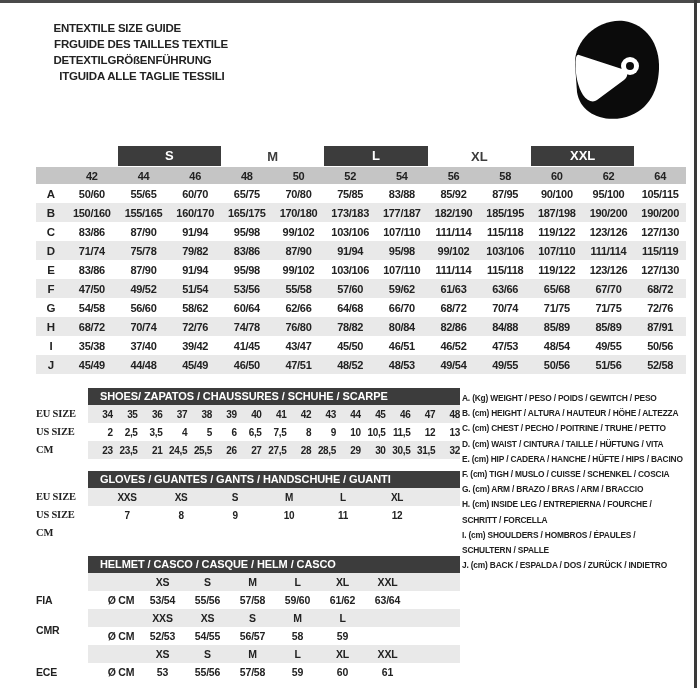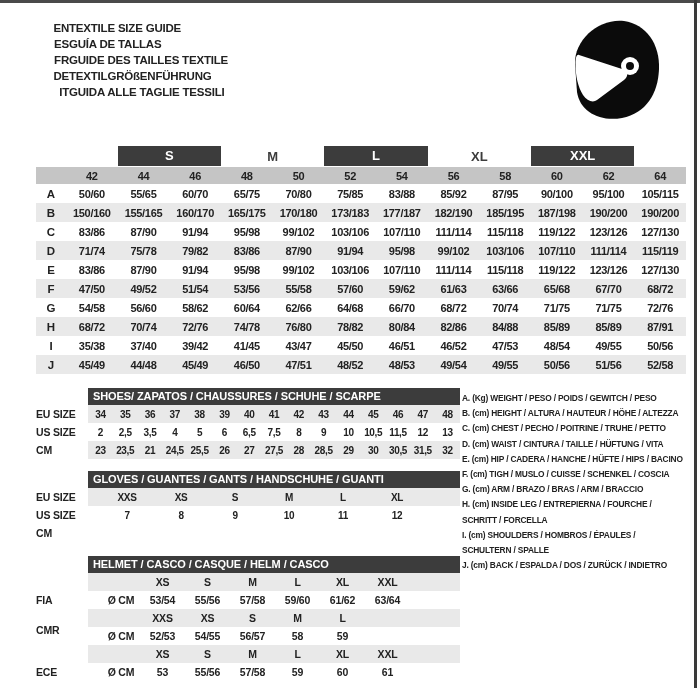--- a/index.html
+++ b/index.html
@@ -31,29 +31,29 @@
   .gcell{text-align:center;font-size:13px;color:var(--dark);}
   .gcell.boxed{background:var(--dark);color:#fff;height:20px;line-height:20px;}
   .tcell{text-align:center;font-size:11px;letter-spacing:-0.3px;white-space:nowrap;}
   .rlabel{text-align:center;font-size:11.5px;}
 
   
   .section{position:absolute;left:34px;width:426px;}
   .sec-shoes{top:388px;}
   .sec-gloves{top:471px;}
   .sec-helmet{top:556px;}
-  .sec-labels{position:absolute;left:2px;top:17px;width:52px;}
+  .sec-labels{position:absolute;left:2px;top:17px;width:52px;font-family:Liberation Serif, serif;}
   .sec-label{height:18px;line-height:18px;font-size:10.5px;letter-spacing:-0.2px;}
   .sec-table{margin-left:54px;width:372px;}
   .sec-title{background:var(--dark);color:#fff;font-size:11px;height:17px;line-height:17px;
-    padding-left:5px;letter-spacing:-0.1px;white-space:nowrap;}
+    padding-left:12px;letter-spacing:-0.1px;white-space:nowrap;}
   .srow{display:grid;align-items:center;height:18px;text-align:center;
     font-size:10px;letter-spacing:-0.35px;white-space:nowrap;}
   .srow.shade{background:var(--shade);}
-  .cols15{grid-template-columns:repeat(15,1fr);}
+  .cols15{grid-template-columns:repeat(15,1fr);text-align:right;}
   .cols6{grid-template-columns:repeat(6,54px);padding-left:12px;}
   .hrow{display:grid;grid-template-columns:52px repeat(6,45px);align-items:center;height:18px;
     font-size:10.5px;letter-spacing:-0.2px;white-space:nowrap;}
   .hrow.shade{background:var(--shade);}
   .hcell{text-align:center;}
   .hlabel{text-align:center;padding-left:14px;}
   .cert-label{position:absolute;left:2px;width:52px;height:18px;line-height:18px;
     font-size:10.5px;letter-spacing:-0.2px;}
 
   
@@ -65,24 +65,20 @@
 </head>
 <body>
 
 <div class="border-top"></div>
 <div class="border-right"></div>
 
 <div class="langs" id="langs">
     <div class="lang-row">
       <div class="lang-code">EN</div>
       <div class="lang-title">TEXTILE SIZE GUIDE</div>
-    </div>
-    <div class="lang-row">
-      <div class="lang-code">ES</div>
-      <div class="lang-title">GUÍA DE TALLAS</div>
     </div>
     <div class="lang-row">
       <div class="lang-code">FR</div>
       <div class="lang-title">GUIDE DES TAILLES TEXTILE</div>
     </div>
     <div class="lang-row">
       <div class="lang-code">DE</div>
       <div class="lang-title">TEXTILGRÖßENFÜHRUNG</div>
     </div>
     <div class="lang-row">

